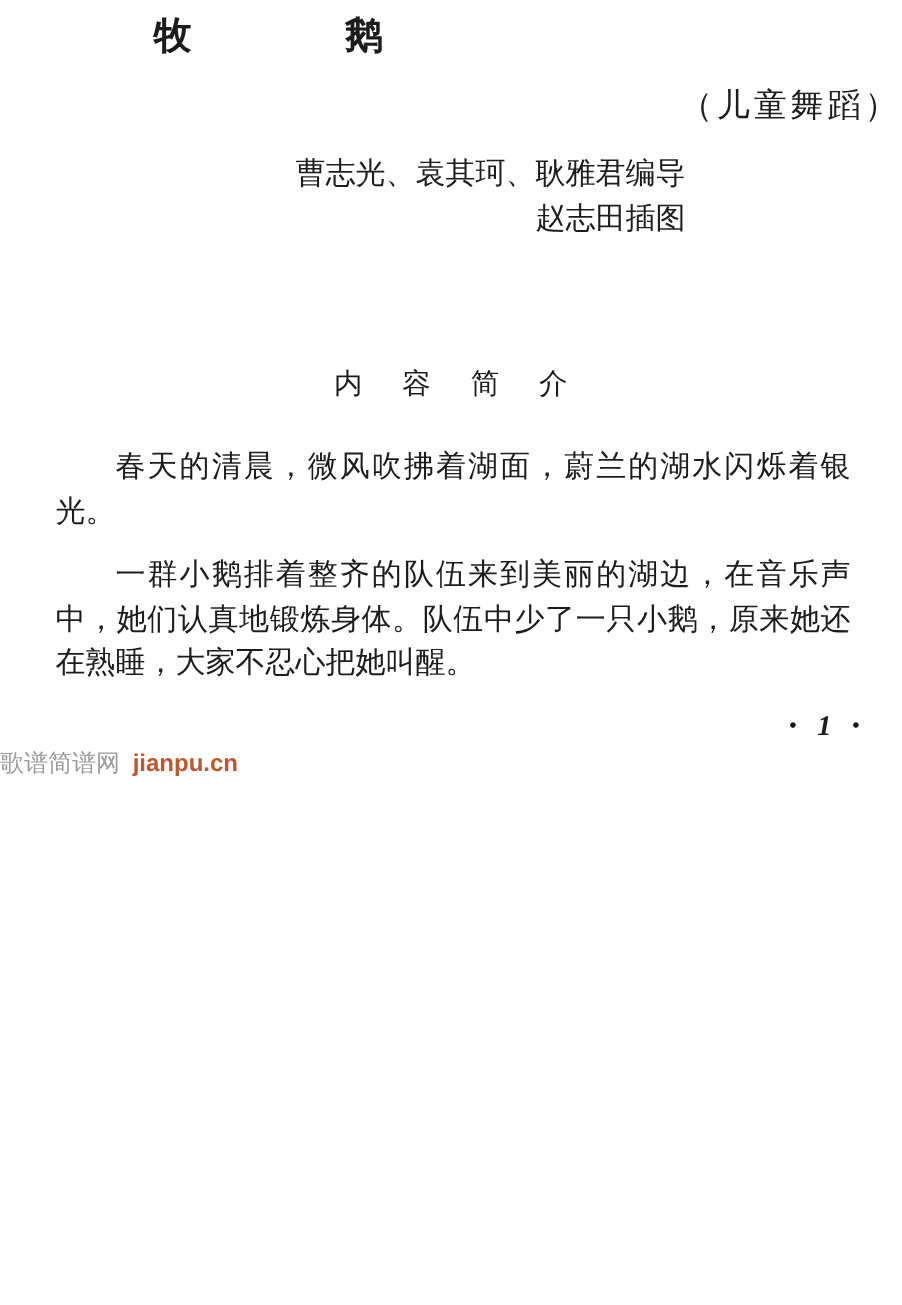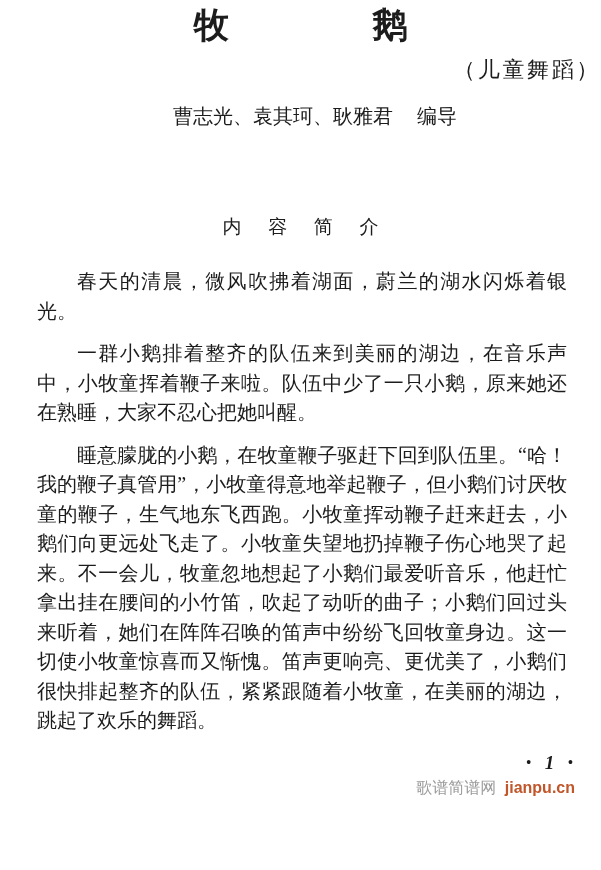--- a/index.html
+++ b/index.html
@@ -18,43 +18,43 @@
     position: relative;
     width: 601px;
     height: 870px;
     background: #ffffff;
   }
   
   .title {
     margin: 8px 0 0 0;
     font-family: "Liberation Sans", "DejaVu Sans", sans-serif;
     font-weight: bold;
-    font-size: 35px;
+    font-size: 25px;
     line-height: 33px;
-    text-align: center;
+    text-align: left;
     letter-spacing: 4.1em;
     padding-left: 4.1em; 
     white-space: nowrap;
   }
   .subtitle {
     margin-top: 14px;
     font-size: 22px;
     line-height: 29px;
     text-align: right;
     letter-spacing: 0.12em;
     padding-left: 0.12em;
   }
   .credits {
     width: 284px;
     margin: 17px 0 0 173px;
     font-size: 20px;
   }
   .credit-row {
     display: flex;
-    justify-content: space-between;
+    justify-content: flex-end;
     line-height: 30px;
   }
   
   .section-heading {
     margin: 80px 0 0 0;
     font-weight: normal;
     font-size: 19px;
     line-height: 32px;
     text-align: center;
     letter-spacing: 1.4em;
@@ -88,21 +88,21 @@
     font-style: normal;
     font-size: 14px;
     vertical-align: 2px;
   }
   .page-number .num {
     margin: 0 9px;
   }
   .watermark {
     margin-top: 5px;
     padding-right: 26px;
-    text-align: right;
+    text-align: left;
     font-size: 16px;
     line-height: 18px;
     font-family: "Liberation Sans", "DejaVu Sans", sans-serif;
   }
   .wm-site  { }
   .wm-domain { font-weight: bold; margin-left: 4px; }
 </style>
 </head>
 <body>
 
@@ -111,29 +111,32 @@
   <header>
     <h1 class="title">牧鹅</h1>
 
     <div class="subtitle">（儿童舞蹈）</div>
 
     <div class="credits">
       <div class="credit-row">
         <span>曹志光、袁其珂、耿雅君</span>
         <span>编导</span>
       </div>
+      <div class="credit-row">
+        <span>赵志田</span>
+        <span>插图</span>
+      </div>
     </div>
   </header>
 
   <h2 class="section-heading">内容简介</h2>
 
   <main class="content">
     <p>春天的清晨，微风吹拂着湖面，蔚兰的湖水闪烁着银光。</p>
-    <p>一群小鹅排着整齐的队伍来到美丽的湖边，在音乐声中，小牧童挥着鞭子来啦。队伍中少了一只小鹅，原来她还在熟睡，大家不忍心把她叫醒。</p>
-    <p>睡意朦胧的小鹅，在牧童鞭子驱赶下回到队伍里。“哈！我的鞭子真管用”，小牧童得意地举起鞭子，但小鹅们讨厌牧童的鞭子，生气地东飞西跑。小牧童挥动鞭子赶来赶去，小鹅们向更远处飞走了。小牧童失望地扔掉鞭子伤心地哭了起来。不一会儿，牧童忽地想起了小鹅们最爱听音乐，他赶忙拿出挂在腰间的小竹笛，吹起了动听的曲子；小鹅们回过头来听着，她们在阵阵召唤的笛声中纷纷飞回牧童身边。这一切使小牧童惊喜而又惭愧。笛声更响亮、更优美了，小鹅们很快排起整齐的队伍，紧紧跟随着小牧童，在美丽的湖边，跳起了欢乐的舞蹈。</p>
+    <p>一群小鹅排着整齐的队伍来到美丽的湖边，在音乐声中，她们认真地锻炼身体。队伍中少了一只小鹅，原来她还在熟睡，大家不忍心把她叫醒。</p>
   </main>
 
   <footer>
     <div class="page-number">
       <span class="dot">•</span>
       <span class="num">1</span>
       <span class="dot">•</span>
     </div>
 
     <div class="watermark">

